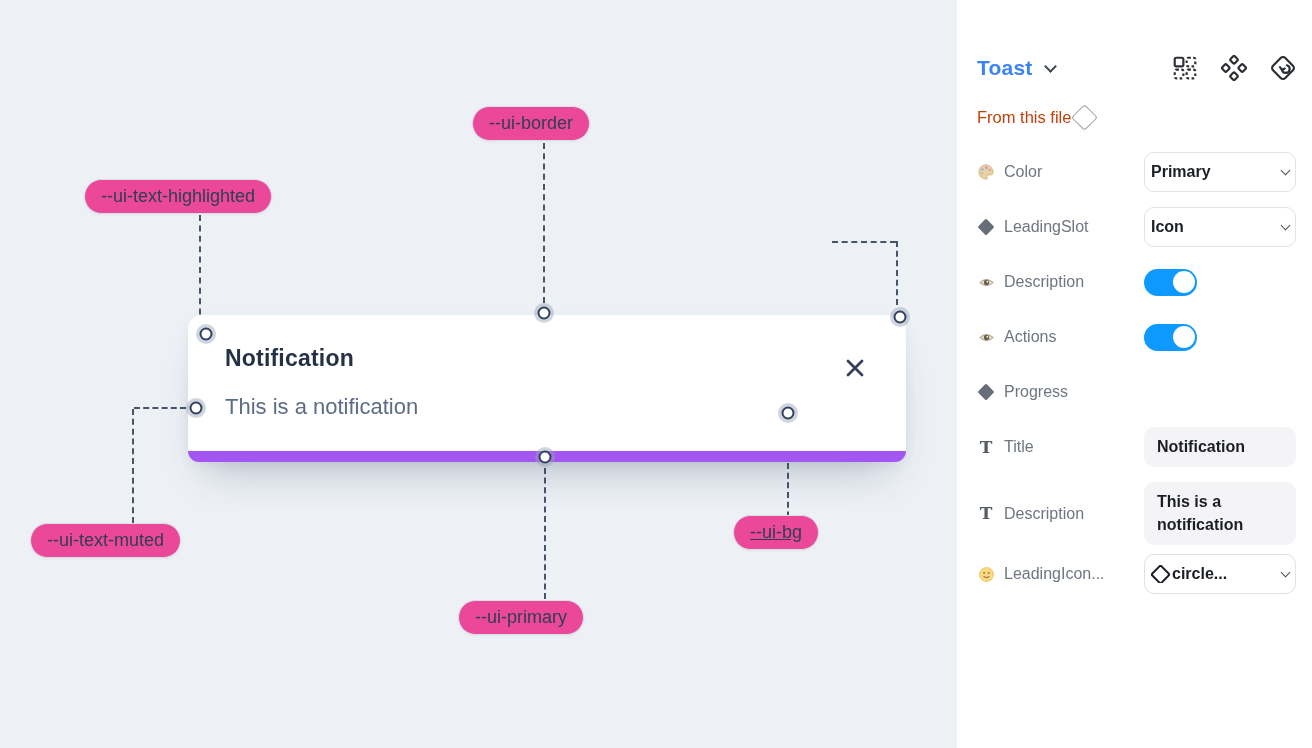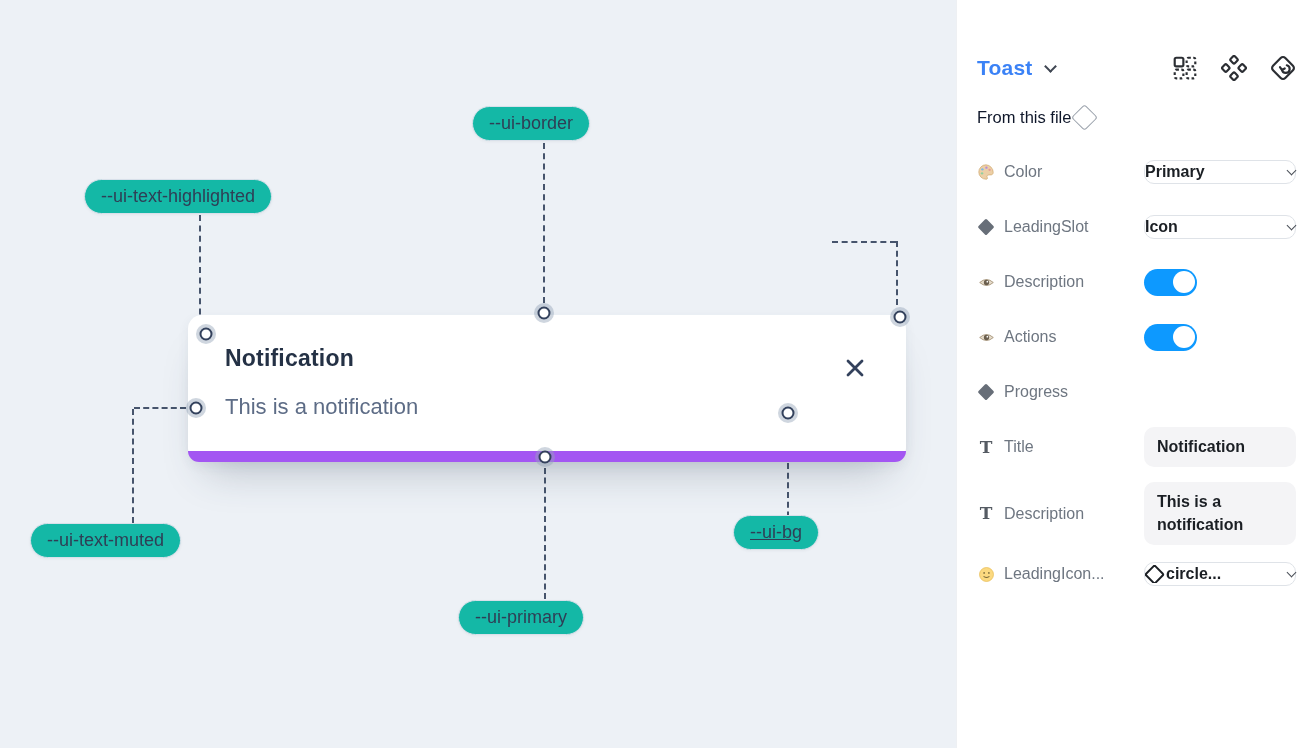--- a/index.html
+++ b/index.html
@@ -13,21 +13,21 @@
     background:#ffffff; border-radius:14px;
     box-shadow:0 26px 42px -18px rgba(51,65,85,.28), 0 4px 12px rgba(51,65,85,.07); }
   .toast-title { position:absolute; left:37px; top:30px; font-size:23px; font-weight:600;
     color:#243145; letter-spacing:.2px; }
   .toast-desc { position:absolute; left:37px; top:79px; font-size:22px; font-weight:400;
     color:#5d6c86; }
   .toast-close { position:absolute; right:40px; top:42px; width:22px; height:22px; cursor:pointer; }
   .toast-progress { position:absolute; left:0; right:0; bottom:0; height:11px;
     background:#a356f2; border-radius:0 0 14px 14px; }
 
-  .pill { position:absolute; background:#14b8a6; border:1.5px solid #d8e0ea; border-radius:19px;
+  .pill { position:absolute; background:#ec4899; border:1.5px solid #d8e0ea; border-radius:19px;
     padding:6px 16px; font-size:18px; font-weight:500; color:#2f3e55; white-space:nowrap;
     box-shadow:0 1px 3px rgba(30,41,59,.05); }
   .pill-border       { left:472px; top:106px; }
   .pill-highlighted  { left:84px;  top:179px; }
   .pill-radius       { left:684px; top:225px; }
   .pill-muted        { left:30px;  top:523px; }
   .pill-primary      { left:458px; top:600px; }
   .pill-bg           { left:733px; top:515px;text-decoration:underline; }
 
   .dash-v { position:absolute; width:0; border-left:2px dashed #46546c; }
@@ -56,39 +56,39 @@
     border-left:1px solid #eef0f3; padding:55px 16px 0 20px; }
 
   .panel-header { display:flex; align-items:center; }
   .panel-title { font-size:21px; font-weight:700; color:#3b82f6; letter-spacing:.2px; }
   .title-chev { width:9px; height:9px; border-right:2px solid #3f4652; border-bottom:2px solid #3f4652;
     transform:rotate(45deg); margin:-4px 0 0 14px; }
   .header-icons { margin-left:auto; display:flex; gap:23px; align-items:center; }
   .hicon { width:26px; height:26px; cursor:pointer; }
 
   .source-row { margin-top:27px; display:flex; align-items:center; 
-    font-size:16.5px; color:#0f172a; }
+    font-size:16.5px; color:#c2410c; }
   .file-diamond { width:19px; height:19px; border:1.7px solid #9aa1ab; border-radius:3px;
     transform:rotate(45deg); margin-left:4px; }
 
   .panel-desc { margin-top:21px; font-size:16.5px; line-height:1.58; color:#15181d; width:330px; }
 
   .props { margin-top:25px; }
   .prop-row { display:flex; align-items:center; min-height:40px; margin-bottom:15px; }
   .prop-row.tall { margin-bottom:9px; }
   .prop-label { display:flex; align-items:center; gap:9px; flex:1;
     font-size:16px; color:#6e7681; white-space:nowrap; overflow:hidden; }
   .lab-icon { width:18px; height:18px; flex:0 0 18px; display:flex; align-items:center; justify-content:center; }
   .gray-diamond { width:12px; height:12px; background:#676e78; border-radius:1.5px; transform:rotate(45deg); }
   .t-glyph { font-family:"DejaVu Serif","Liberation Serif",serif; font-weight:700;
     font-size:17px; color:#555b63; line-height:1; }
 
   .prop-control { width:152px; flex:0 0 152px; }
-  .select { height:24px; background:#fff; border:1px solid #dfe3e8; border-radius:10px;
-    display:flex; align-items:center; justify-content:space-between; padding:0 0;
+  .select { height:40px; background:#fff; border:1px solid #dfe3e8; border-radius:10px;
+    display:flex; align-items:center; justify-content:space-between; padding:0 6px;
     font-size:16px; font-weight:600; color:#1b1f24; cursor:pointer; }
   .sel-chev { width:7px; height:7px; border-right:1.8px solid #4a4f57; border-bottom:1.8px solid #4a4f57;
     transform:rotate(45deg); margin-top:-3px; }
   .sel-left { display:flex; align-items:center; gap:2px; overflow:hidden; }
   .sel-diamond { width:15px; height:15px; border:2px solid #1b1f24; border-radius:2.5px;
     transform:rotate(45deg); flex:0 0 15px; margin:0 2px; }
   .sel-val-bold { font-weight:700; white-space:nowrap; }
 
   .toggle { width:53px; height:27px; background:#0d99ff; border-radius:14px; position:relative; cursor:pointer; }
   .toggle .knob { position:absolute; right:2.5px; top:2.5px; width:22px; height:22px;

